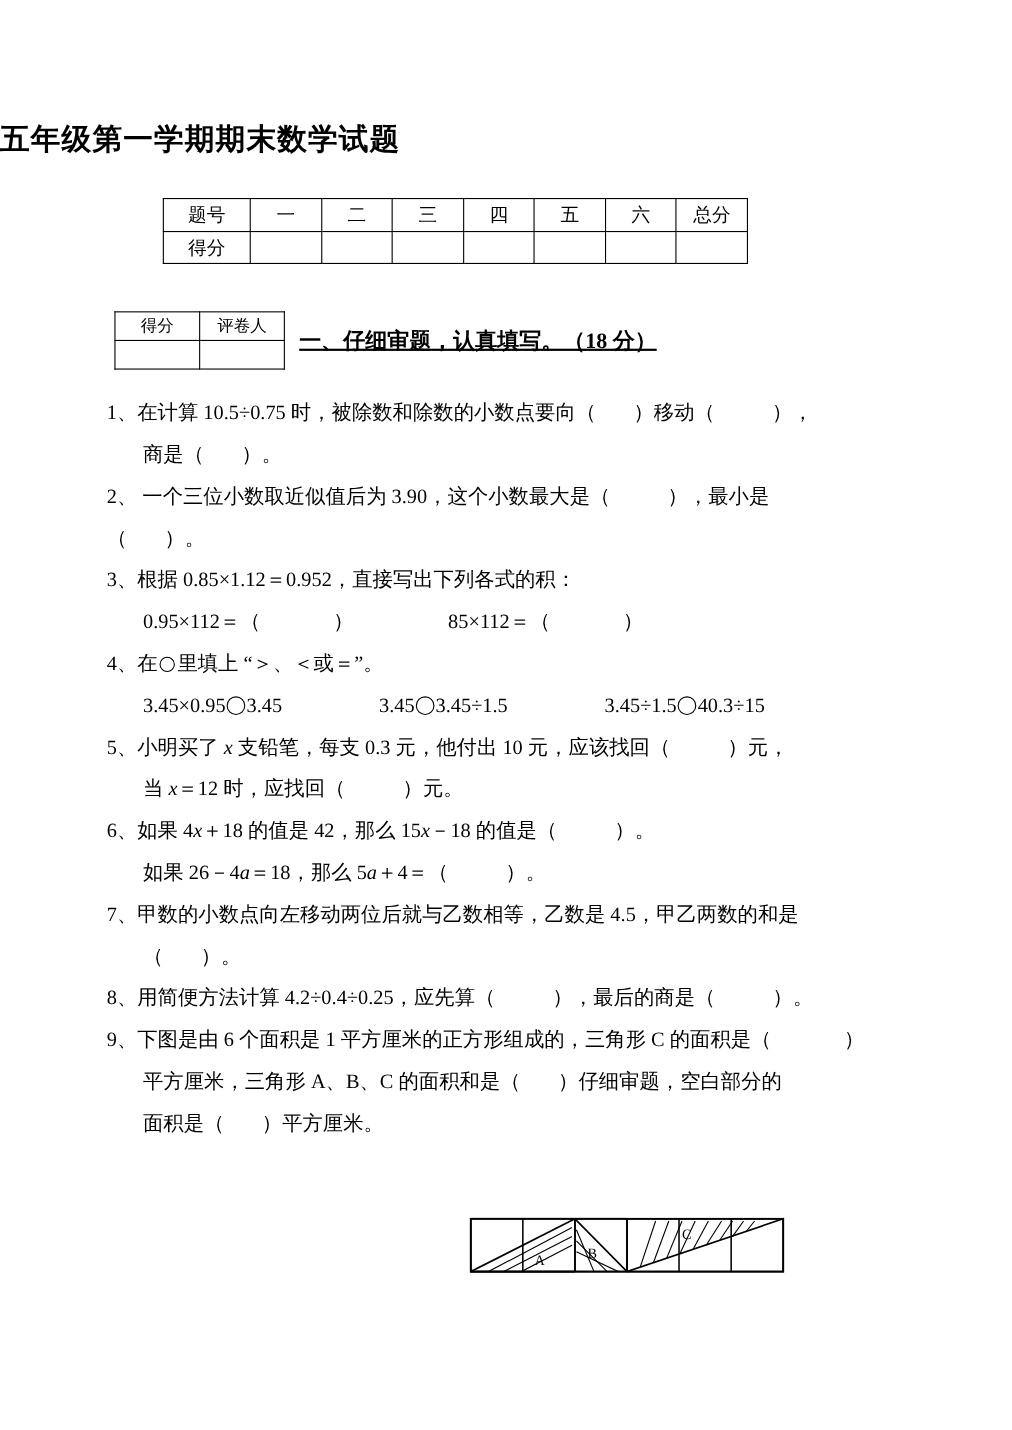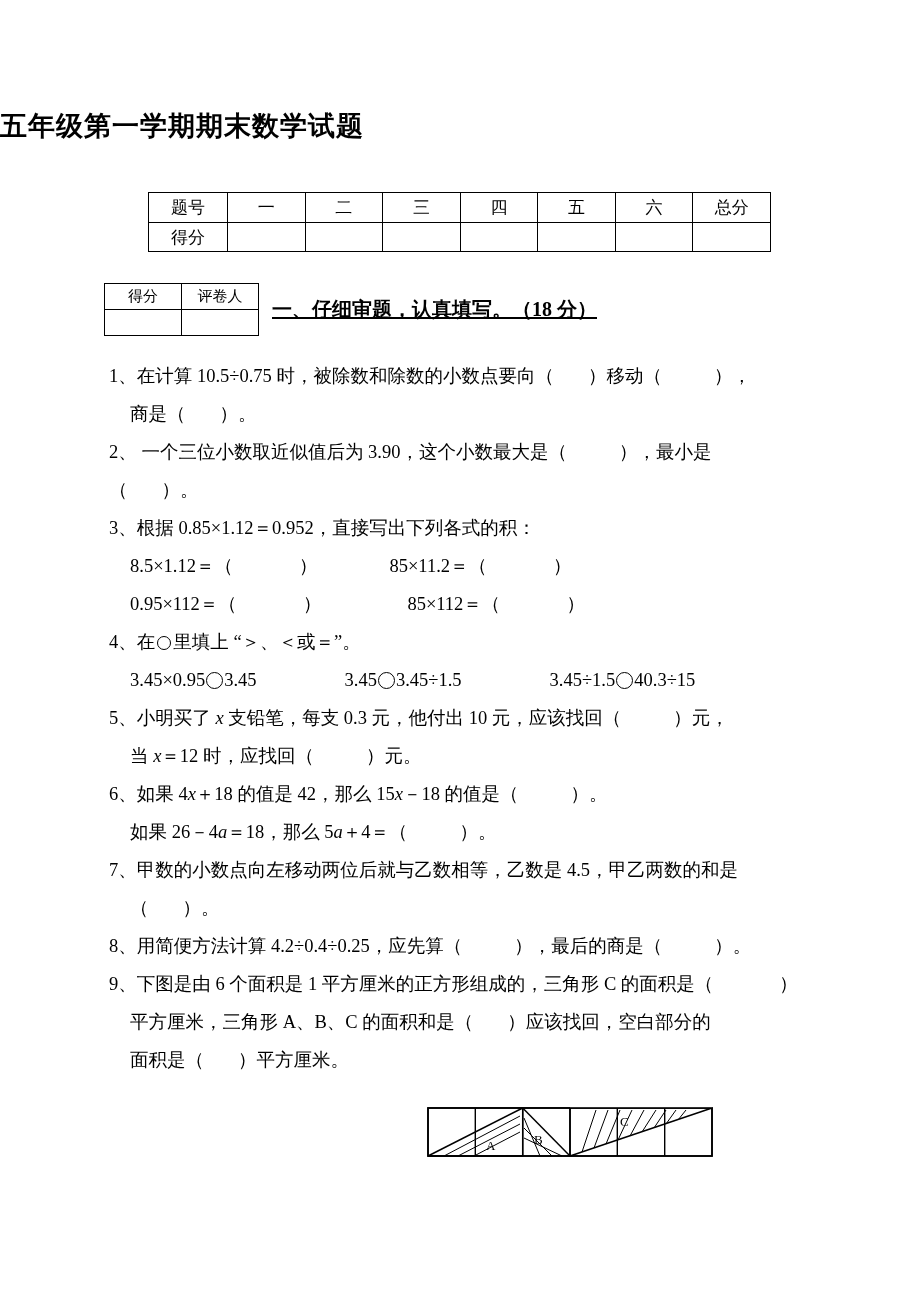--- a/index.html
+++ b/index.html
@@ -31,22 +31,22 @@
     font-size: 27px;
     font-weight: bold;
     letter-spacing: 1px;
     font-family: "Liberation Serif", "DejaVu Serif", serif;
   }
 
   
   .score-table {
     position: absolute;
     left: 148px;
-    top: 192px;
-    width: 623px;
+    top: 180px;
+    width: 532px;
     border-collapse: collapse;
     table-layout: fixed;
   }
   .score-table td {
     border: 1px solid #000;
     height: 30px;
     text-align: center;
     vertical-align: middle;
     font-size: 17px;
     font-family: "Liberation Serif", "DejaVu Serif", serif;
@@ -90,21 +90,21 @@
     top: 357px;
     width: 760px;
   }
   .qline {
     font-size: 18.5px;
     line-height: 38px;
     white-space: nowrap;
     font-family: "Liberation Serif", "DejaVu Serif", serif;
   }
   .indent1 { padding-left: 33px; }
-  .indent0 { padding-left: 0px; margin-left: 12px; }
+  .indent0 { padding-left: 0px; }
 
   .gap-s { display: inline-block; width: 34px; }
   .gap-m { display: inline-block; width: 52px; }
   .gap-l { display: inline-block; width: 66px; }
   .gap-xl { display: inline-block; width: 88px; }
   .sp-col { display: inline-block; width: 72px; }
   .sp-col2 { display: inline-block; width: 86px; }
 
   i.var { font-style: italic; font-family: "Liberation Serif","DejaVu Serif",serif; }
 
@@ -208,23 +208,20 @@
 
     <div class="qline indent0">
       <span>2、 一个三位小数取近似值后为 3.90，这个小数最大是（</span><span class="gap-m"></span><span>），最小是</span>
     </div>
     <div class="qline indent0">
       <span>（</span><span class="gap-s"></span><span>）。</span>
     </div>
 
     <div class="qline indent0">3、根据 0.85×1.12＝0.952，直接写出下列各式的积：</div>
     <div class="qline indent1">
-      <span>8.5×1.12＝（</span><span class="gap-l"></span><span>）</span><span class="sp-col"></span><span>85×11.2＝（</span><span class="gap-l"></span><span>）</span>
-    </div>
-    <div class="qline indent1">
       <span>0.95×112＝（</span><span class="gap-l"></span><span>）</span><span class="sp-col2"></span><span>85×112＝（</span><span class="gap-l"></span><span>）</span>
     </div>
 
     <div class="qline indent0">
       <span>4、在</span><span class="circ-sm"></span><span>里填上 “＞、＜或＝”。</span>
     </div>
     <div class="qline indent1">
       <span>3.45×0.95</span><span class="circ"></span><span>3.45</span><span class="gap-xl"></span><span>3.45</span><span class="circ"></span><span>3.45÷1.5</span><span class="gap-xl"></span><span>3.45÷1.5</span><span class="circ"></span><span>40.3÷15</span>
     </div>
 
@@ -248,21 +245,21 @@
     </div>
 
     <div class="qline indent0">
       <span>8、用简便方法计算 4.2÷0.4÷0.25，应先算（</span><span class="gap-m"></span><span>），最后的商是（</span><span class="gap-m"></span><span>）。</span>
     </div>
 
     <div class="qline indent0">
       <span>9、下图是由 6 个面积是 1 平方厘米的正方形组成的，三角形 C 的面积是（</span><span class="gap-l"></span><span>）</span>
     </div>
     <div class="qline indent1">
-      <span>平方厘米，三角形 A、B、C 的面积和是（</span><span class="gap-s"></span><span>）应该找回，空白部分的</span>
+      <span>平方厘米，三角形 A、B、C 的面积和是（</span><span class="gap-s"></span><span>）仔细审题，空白部分的</span>
     </div>
     <div class="qline indent1">
       <span>面积是（</span><span class="gap-s"></span><span>）平方厘米。</span>
     </div>
 
   </div>
 
   <div class="fig-wrap">
     <svg width="292" height="56" viewBox="0 0 292 56" xmlns="http://www.w3.org/2000/svg">
       <defs>

